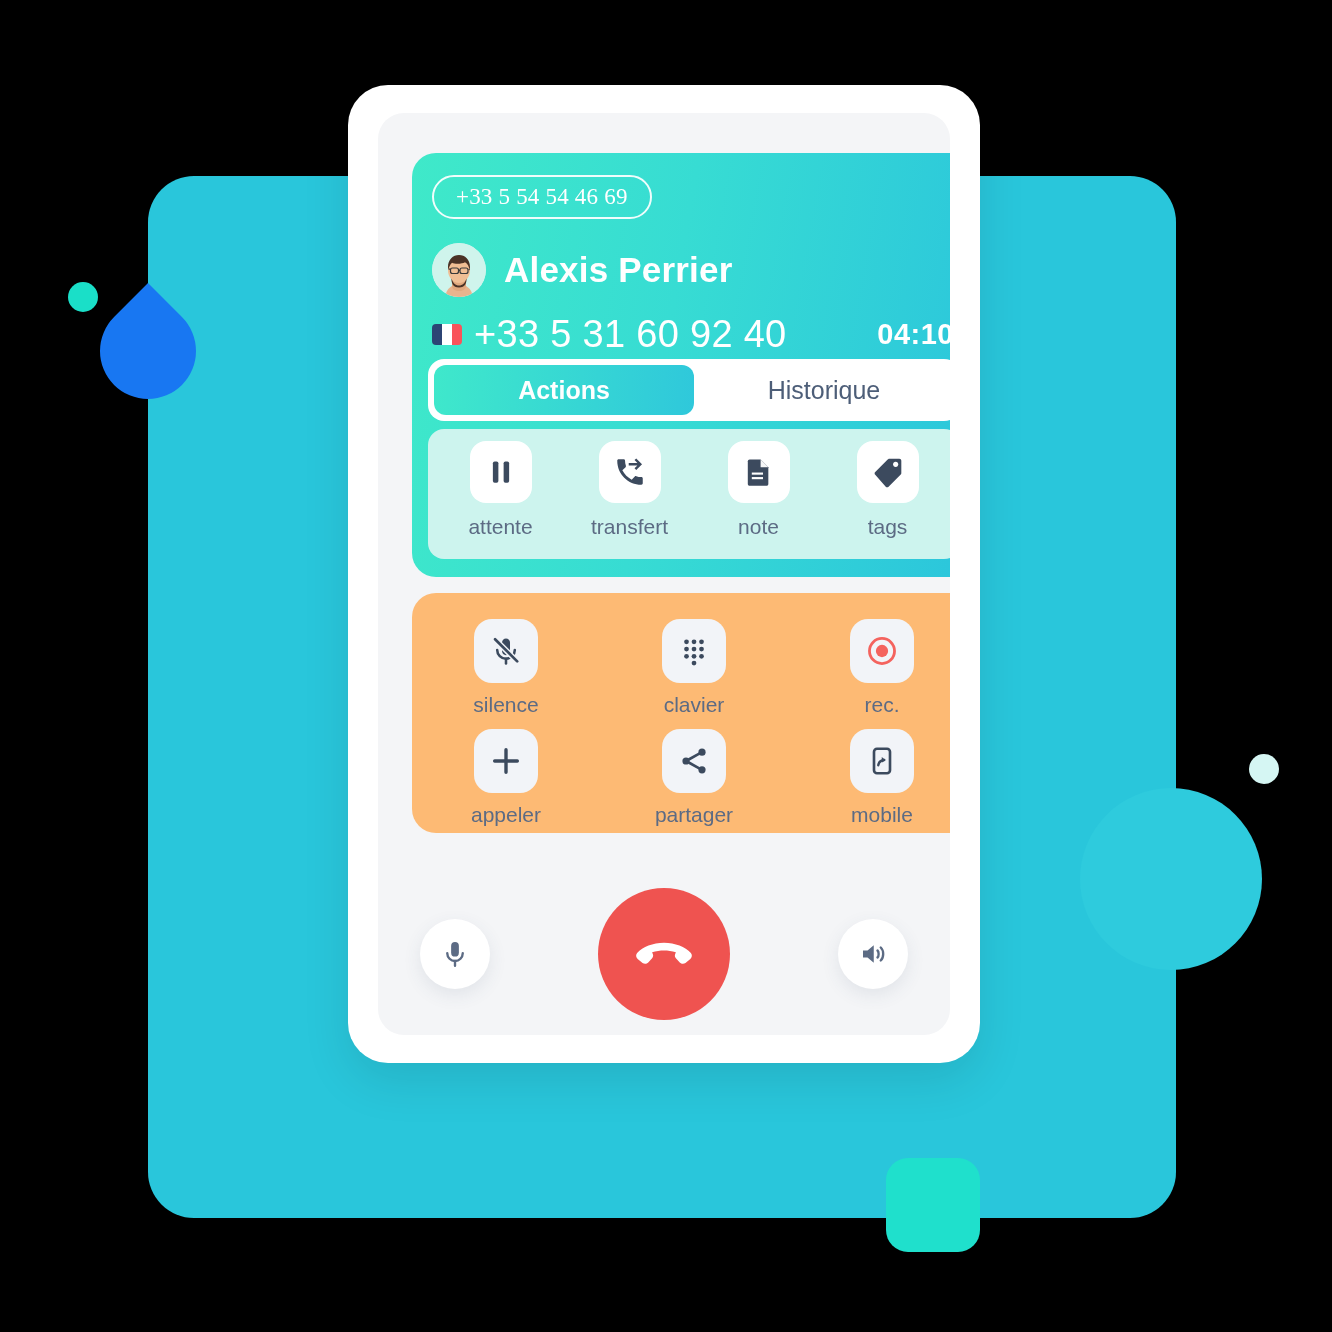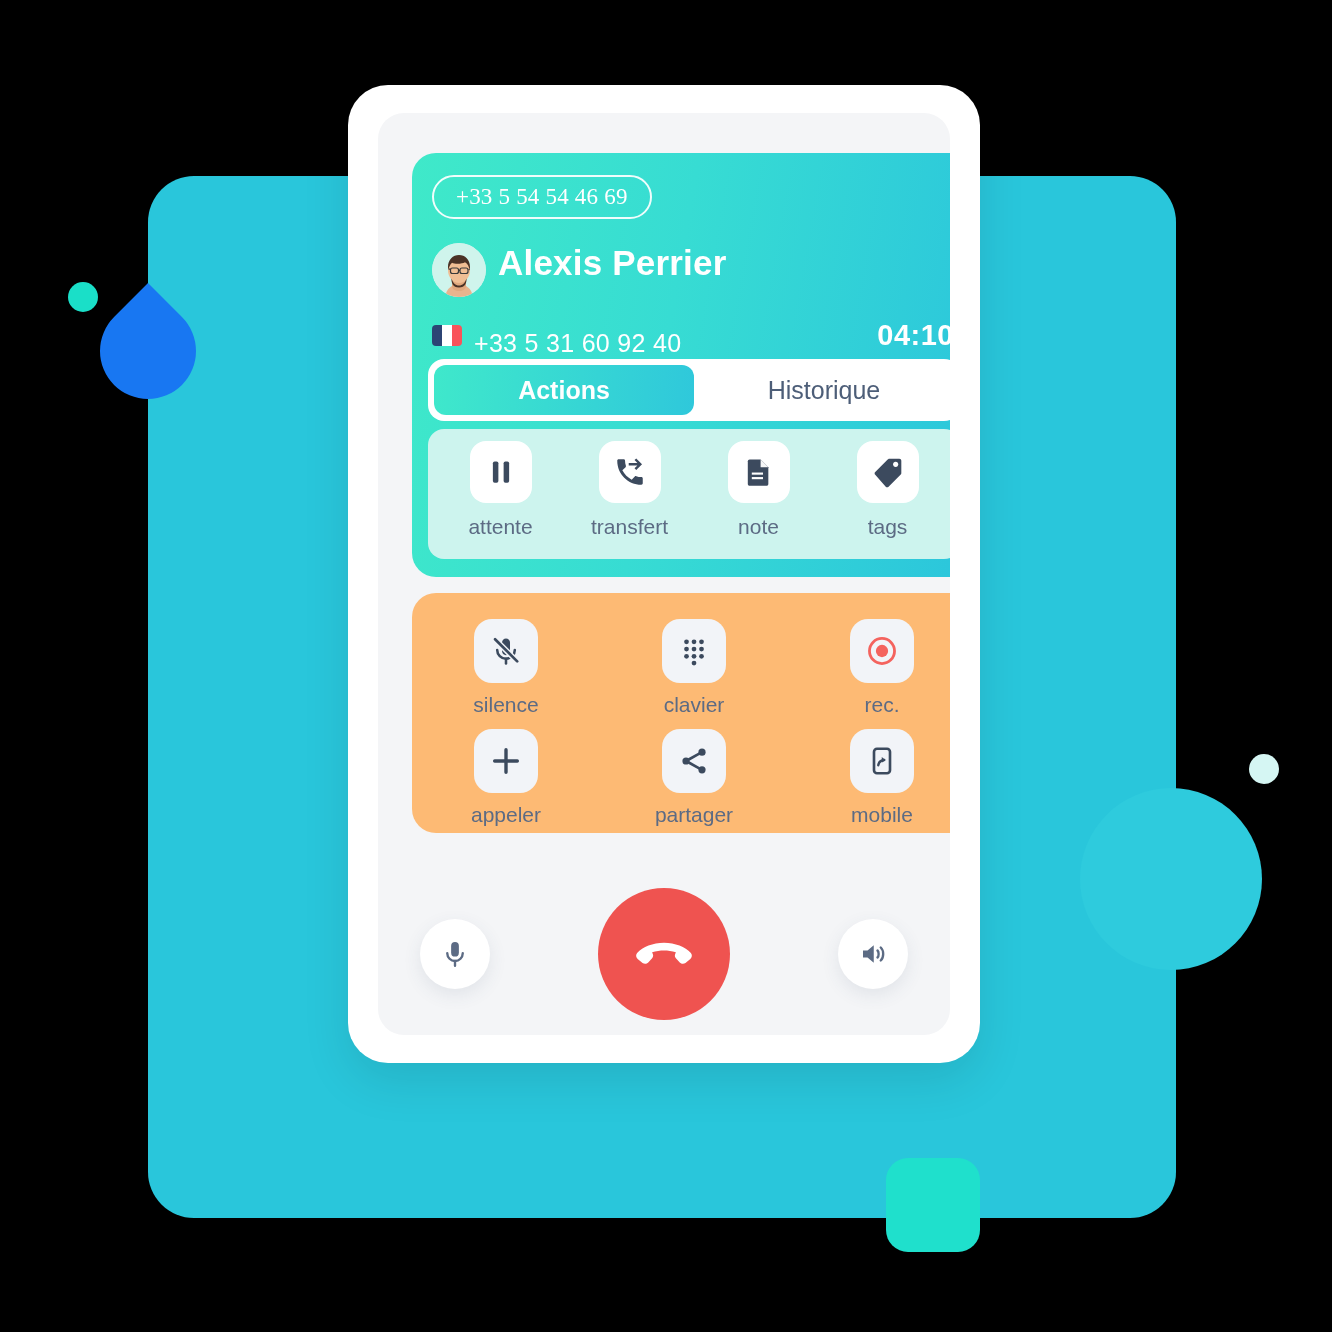--- a/index.html
+++ b/index.html
@@ -98,21 +98,21 @@
     border-radius: 22px;
     color: #FFFFFF;
     font-size: 23px;
     letter-spacing: 0.2px;
     white-space: nowrap;
     font-family: Liberation Serif, serif;
   }
   .contact-row {
     position: absolute;
     left: 20px; top: 90px;
-    display: flex; align-items: flex-start; gap: 12px;
+    display: flex; align-items: center; gap: 18px;
   }
   .avatar {
     position: relative;
     width: 54px; height: 54px;
     border-radius: 50%;
     background: #CFF4EC;
     overflow: hidden;
     flex: none;
   }
   .avatar svg { display: block; width: 54px; height: 54px; }
@@ -136,24 +136,23 @@
     display: flex;
     flex: none;
     margin-right: 12px;
   }
   .flag i { display: block; height: 100%; flex: 1; }
   .flag .b { background: #2C4474; }
   .flag .w { background: #FFFFFF; }
   .flag .r { background: #F9535B; }
   .phone-num {
     color: #FFFFFF;
-    font-size: 25px;
+    font-size: 38px;
     letter-spacing: 0.3px;
     white-space: nowrap;
-    margin-top: 16px;
   }
   .timer {
     margin-left: auto;
     color: #FFFFFF;
     font-size: 29px;
     font-weight: bold;
     letter-spacing: 0.5px;
   }
 
   

